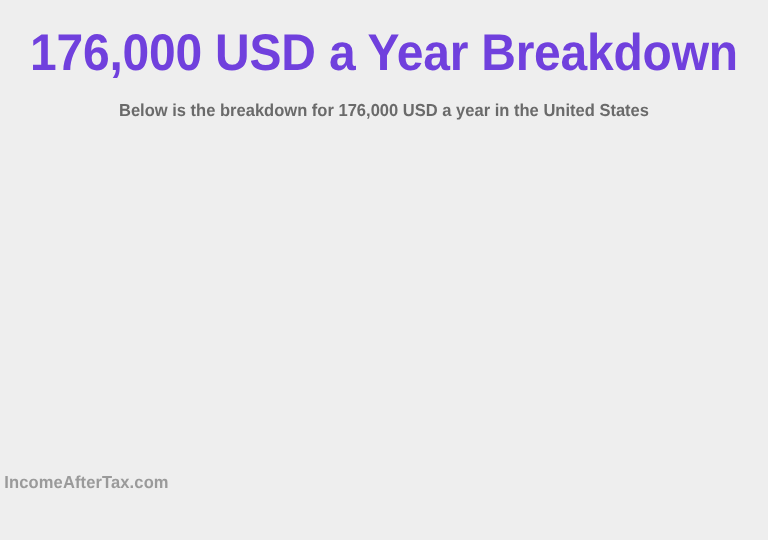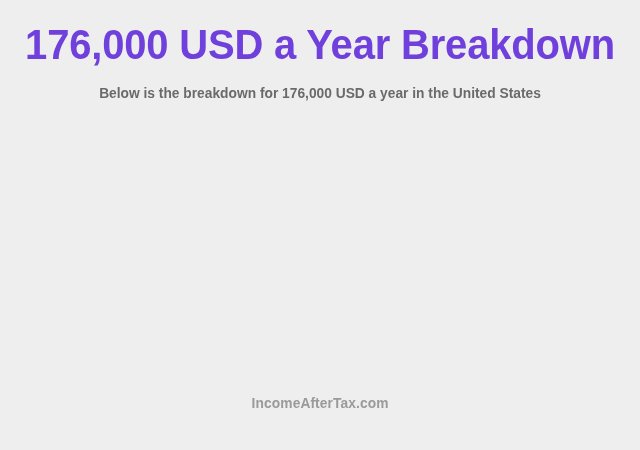--- a/index.html
+++ b/index.html
@@ -88,21 +88,20 @@
     height: 292px;
     background: transparent;
   }
 
   
   .footer {
     position: absolute;
     top: 394px;
     left: 0;
     width: 640px;
-    text-align: center;
   }
 
   .site-credit {
     display: inline-block;
     font-family: "Liberation Sans Narrow", "Liberation Sans", "DejaVu Sans Condensed", "DejaVu Sans", sans-serif;
     font-size: 14.5px;
     line-height: 18px;
     font-weight: bold;
     color: #9a9a9a;
     letter-spacing: 0.1px;

